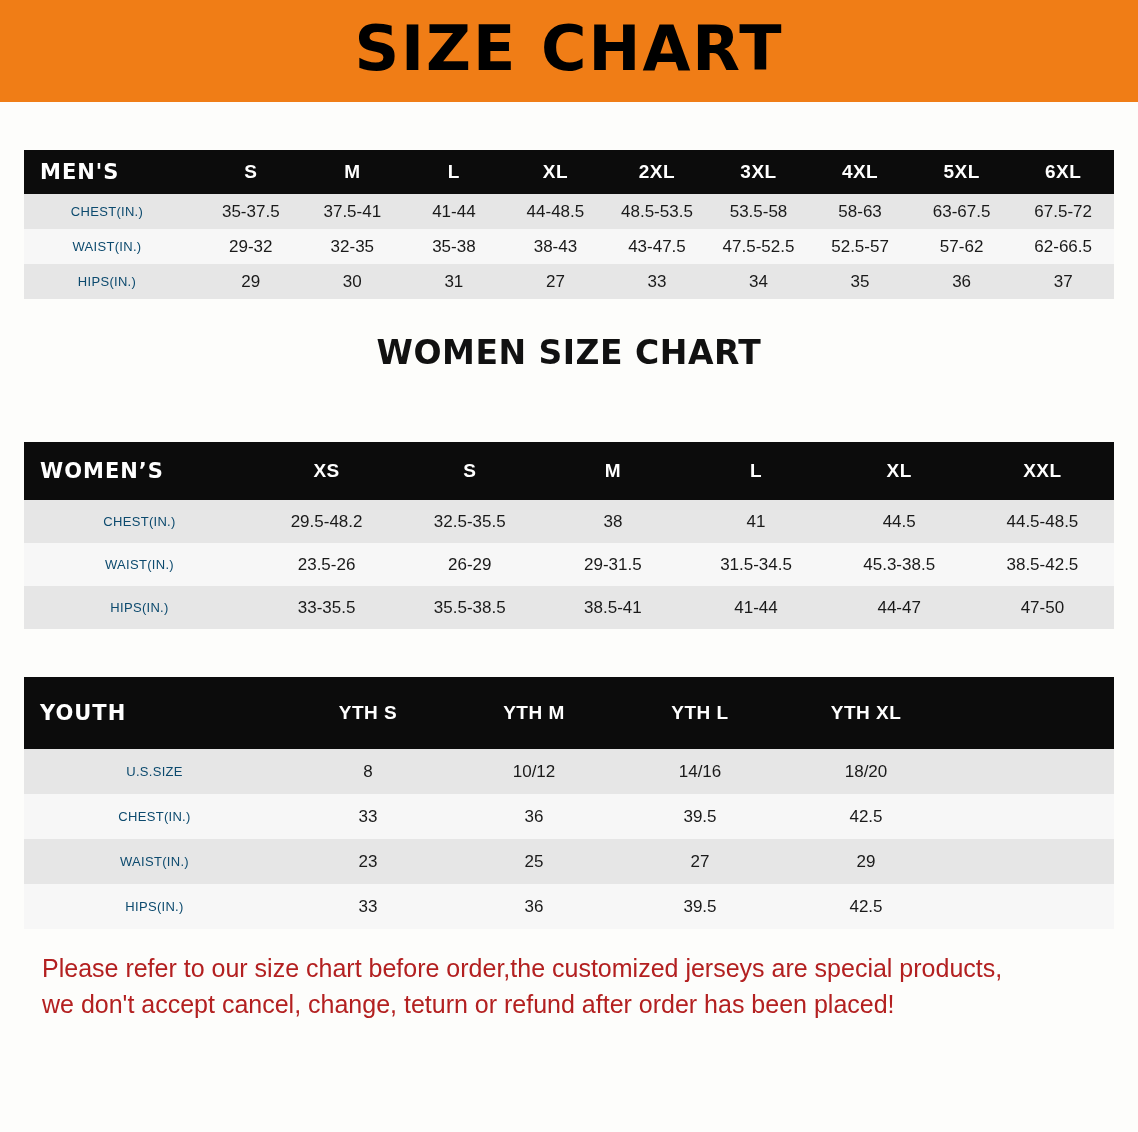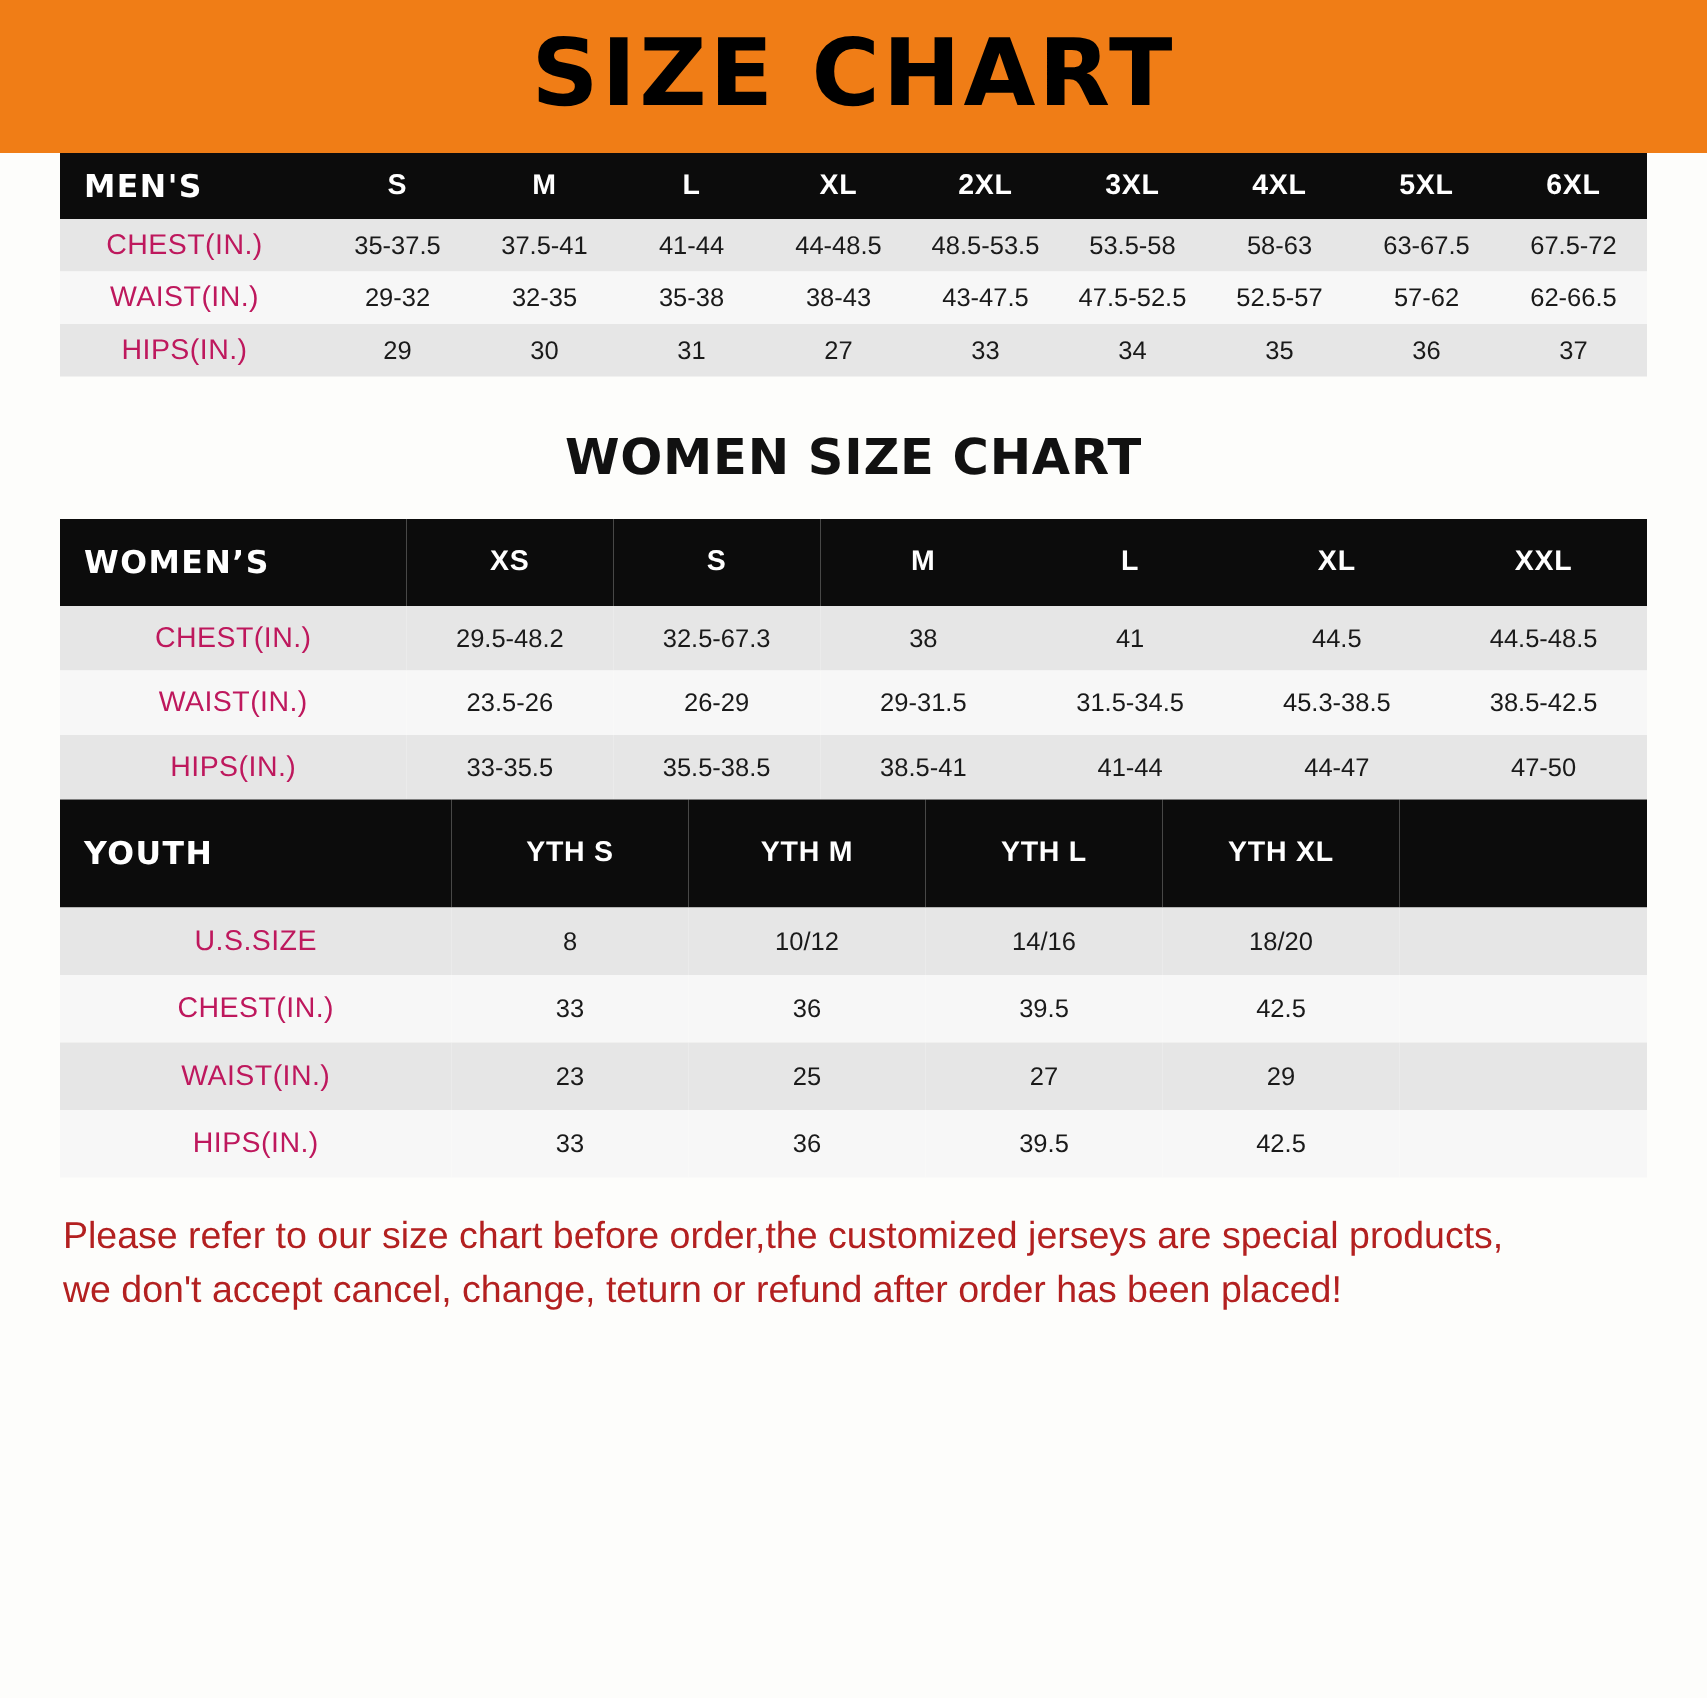--- a/index.html
+++ b/index.html
@@ -51,22 +51,23 @@
     letter-spacing: 0.5px;
     color: #111;
     margin: 0;
   }
   .h-man   { padding-top: 26px; padding-bottom: 20px; }
   .h-women { padding-top: 34px; padding-bottom: 22px; }
   .h-youth { padding-top: 44px; padding-bottom: 22px; }
 
   
   .tbl-wrap {
-    padding: 0 40px;
+    padding: 0 24px;
     box-sizing: border-box;
+    margin-top: 48px;
   }
   table.sizetbl {
     width: 100%;
     border-collapse: collapse;
     table-layout: fixed;
   }
   table.sizetbl th,
   table.sizetbl td {
     text-align: center;
     font-family: "Liberation Sans", sans-serif;
@@ -86,23 +87,23 @@
     letter-spacing: 0.5px;
   }
   table.sizetbl thead th.rowhead {
     text-align: left;
     padding-left: 16px;
     font-family: "DejaVu Sans", sans-serif;
     font-size: 21px;
     letter-spacing: 1px;
   }
   table.sizetbl td.rowhead {
-    font-size: 19px;
+    font-size: 13px;
     letter-spacing: 0.3px;
-    color: #be185d;
+    color: #0c4a6e;
   }
   .row-a { background: #e6e6e6; }
   .row-b { background: #f7f7f7; }
 
   
   .men thead tr { height: 44px; }
   .men tbody tr { height: 35px; }
   .men th, .men td { font-size: 16px; }
   .men thead th.rowhead { font-size: 22px; }
   .men td.rowhead { text-align: center; padding-right: 10px; }
@@ -209,21 +210,21 @@
           <th>M</th>
           <th>L</th>
           <th>XL</th>
           <th>XXL</th>
         </tr>
       </thead>
       <tbody>
         <tr class="row-a">
           <td class="rowhead">CHEST(IN.)</td>
           <td>29.5-48.2</td>
-          <td>32.5-67.3</td>
+          <td>32.5-35.5</td>
           <td>38</td>
           <td>41</td>
           <td>44.5</td>
           <td>44.5-48.5</td>
         </tr>
         <tr class="row-b">
           <td class="rowhead">WAIST(IN.)</td>
           <td>23.5-26</td>
           <td>26-29</td>
           <td>29-31.5</td>

